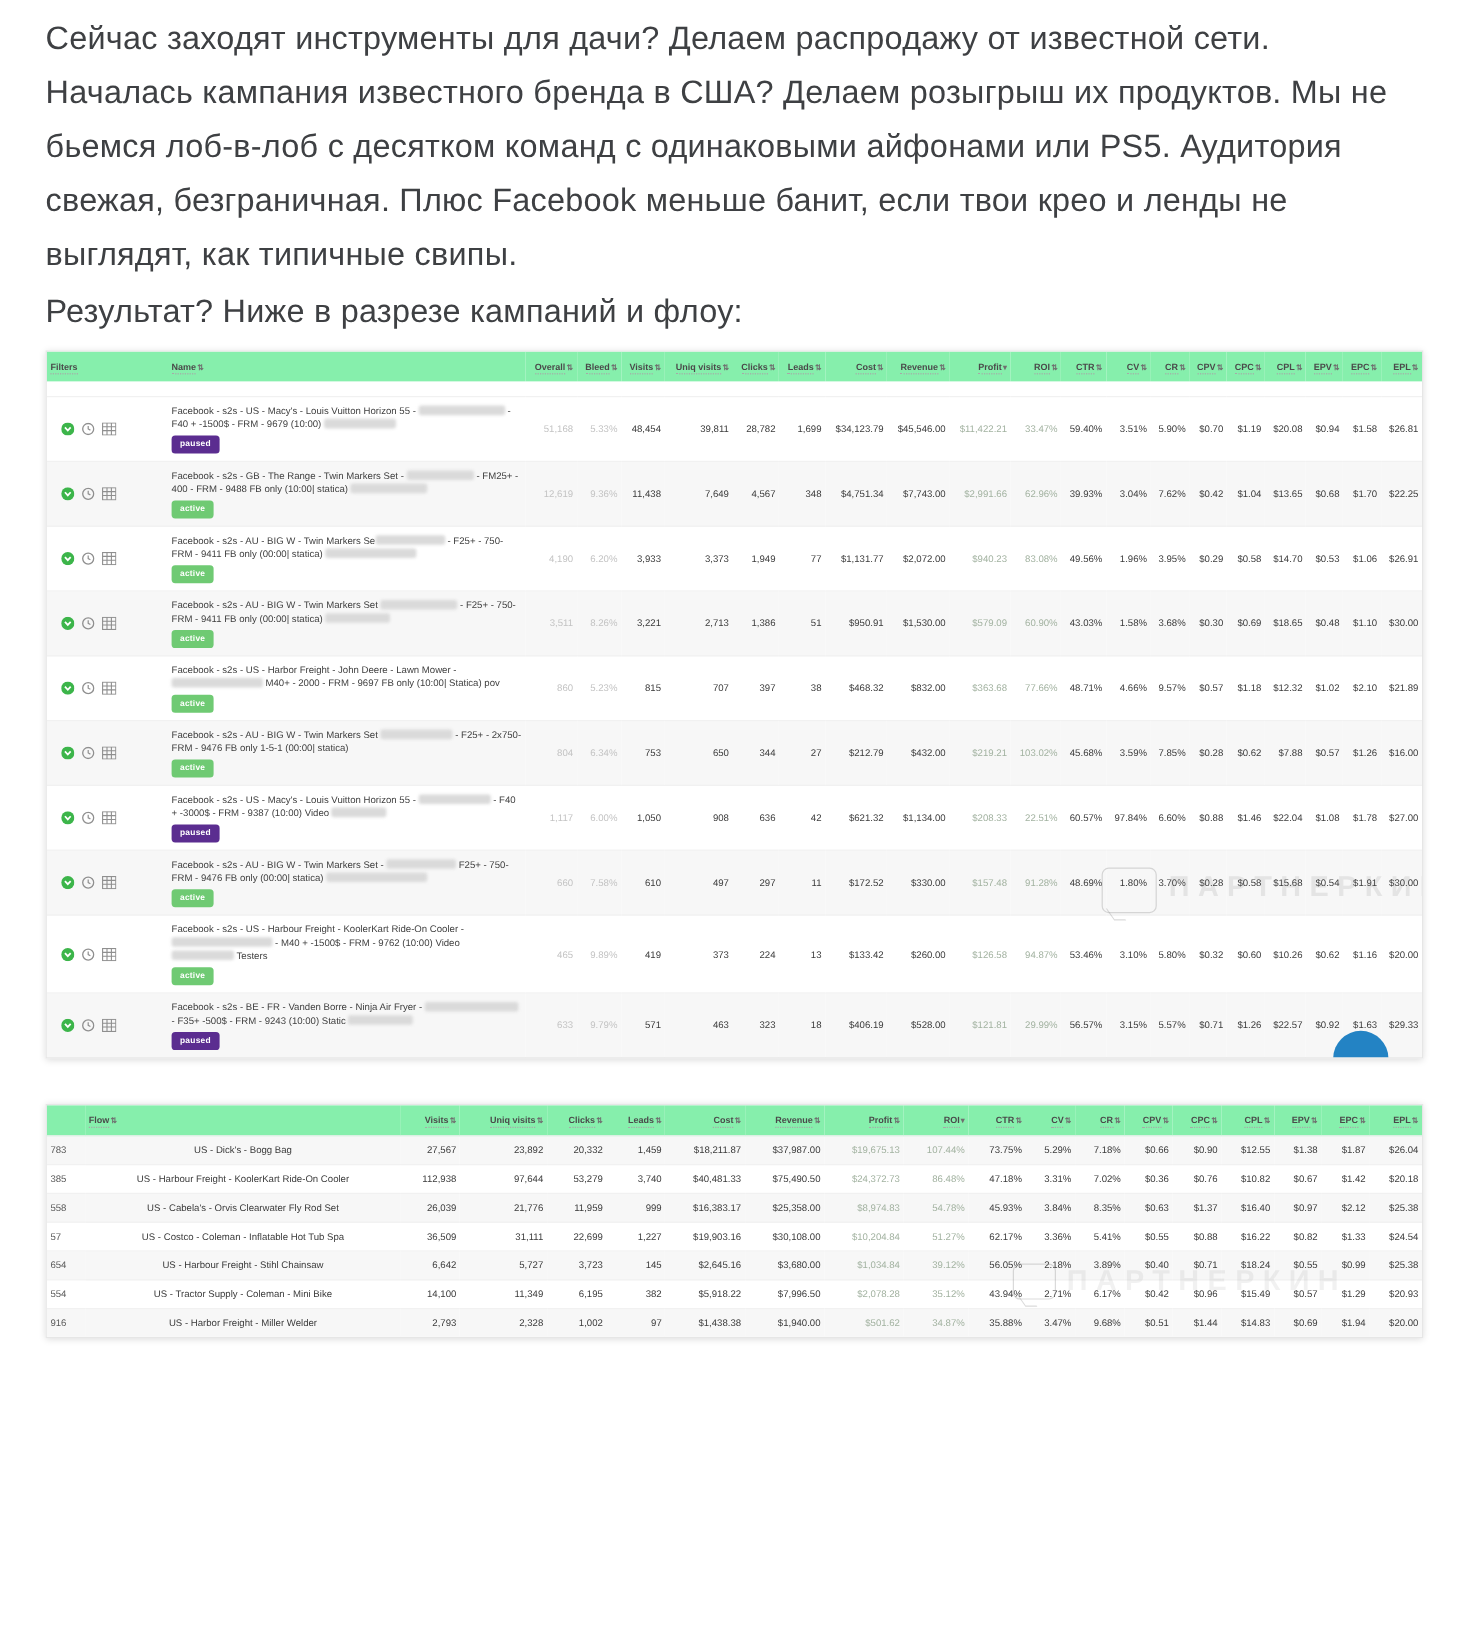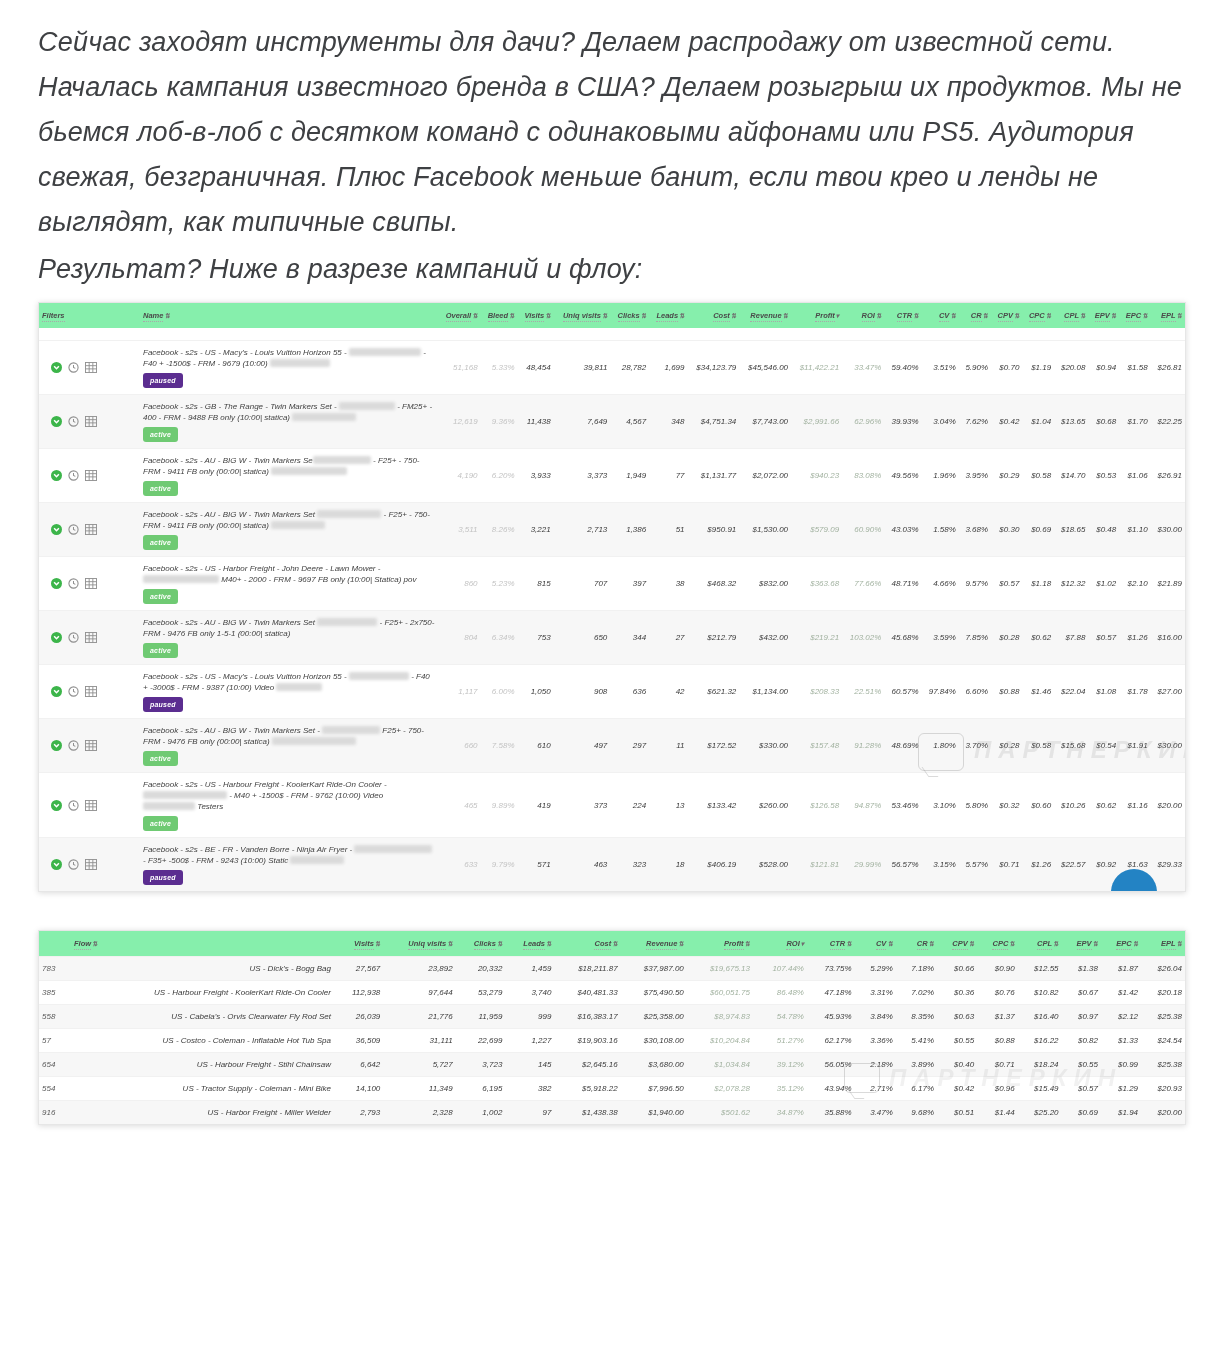--- a/index.html
+++ b/index.html
@@ -1,17 +1,17 @@
 <!DOCTYPE html>
 <html><head>
 <meta charset="utf-8">
 <style>
   html,body{margin:0;padding:0;background:#ffffff;}
   body{width:1224px;min-height:1356px;font-family:"Liberation Sans",sans-serif;}
-  .content{padding:10px 38px;font-style:italic;}
+  .content{padding:0 38px;}
 
   p.art{margin:0;font-size:27px;line-height:45px;color:#3e4043;letter-spacing:0.2px;}
   #p1{padding-top:10px;}
   #p2{margin-top:2px;}
   #p3{margin-top:62px;padding-bottom:31px;}
 
   .shot{position:relative;background:#fff;border:1px solid #e6e6e6;
         box-shadow:0 1px 6px rgba(0,0,0,.15);overflow:hidden;}
   .shot1{margin-top:10px;}
   .shot2{margin-top:38px;}
@@ -23,21 +23,21 @@
   .stats .lbl{border-bottom:1px dotted #a8a8a8;padding-bottom:1px;}
   .stats .arr{font-size:6.5px;color:#6f6f6f;margin-left:1px;}
   .stats td{padding:6px 3px;text-align:right;white-space:nowrap;border-top:1px solid #f1f1f1;
             vertical-align:middle;}
   .stats tr.alt td{background:#f7f7f7;}
   .stats tr.spacer td{height:12px;border-top:none;padding:0;background:#fff;}
   td.filters{width:86px;text-align:left;padding-left:12px;}
   td.namecell{width:292px;max-width:292px;text-align:left;line-height:11px;white-space:normal;
               color:#3f3f3f;}
   td.idcell{width:26px;text-align:left;color:#5a5a5a;padding-left:1px;overflow:hidden;}
-  td.flowcell{text-align:right;}
+  td.flowcell{text-align:center;}
   th.idhead{width:26px;}
   .flows td{padding:7px 3px;}
 
   .blur{display:inline-block;height:8px;border-radius:2px;background:#dadada;
         filter:blur(1.5px);vertical-align:-1px;}
   .badge{display:inline-block;font-size:7px;font-weight:bold;color:#fff;
          padding:2px 7px;border-radius:3px;margin-top:4px;letter-spacing:0.2px;}
   .badge.paused{background:#5b2d90;}
   .badge.active{background:#6fca73;}
   .vlight{color:#c3c3c3;}
@@ -503,21 +503,21 @@
             </tr>
             <tr>
               <td class="idcell">385</td>
               <td class="flowcell">US - Harbour Freight - KoolerKart Ride-On Cooler</td>
               <td>112,938</td>
               <td>97,644</td>
               <td>53,279</td>
               <td>3,740</td>
               <td>$40,481.33</td>
               <td>$75,490.50</td>
-              <td class="vprofit">$60,051.75</td>
+              <td class="vprofit">$24,372.73</td>
               <td class="vprofit">86.48%</td>
               <td>47.18%</td>
               <td>3.31%</td>
               <td>7.02%</td>
               <td>$0.36</td>
               <td>$0.76</td>
               <td>$10.82</td>
               <td>$0.67</td>
               <td>$1.42</td>
               <td>$20.18</td>
@@ -615,21 +615,21 @@
               <td>97</td>
               <td>$1,438.38</td>
               <td>$1,940.00</td>
               <td class="vprofit">$501.62</td>
               <td class="vprofit">34.87%</td>
               <td>35.88%</td>
               <td>3.47%</td>
               <td>9.68%</td>
               <td>$0.51</td>
               <td>$1.44</td>
-              <td>$25.20</td>
+              <td>$14.83</td>
               <td>$0.69</td>
               <td>$1.94</td>
               <td>$20.00</td>
             </tr>
           </tbody>
         </table>
       </div>
     <div class="wm wm-bubble" style="left:805px;top:132px;width:34px;height:28px;"></div>
     <div class="wm wm-text fainter" style="left:850px;top:133px;">ПАРТНЕРКИН</div>
   </section>

